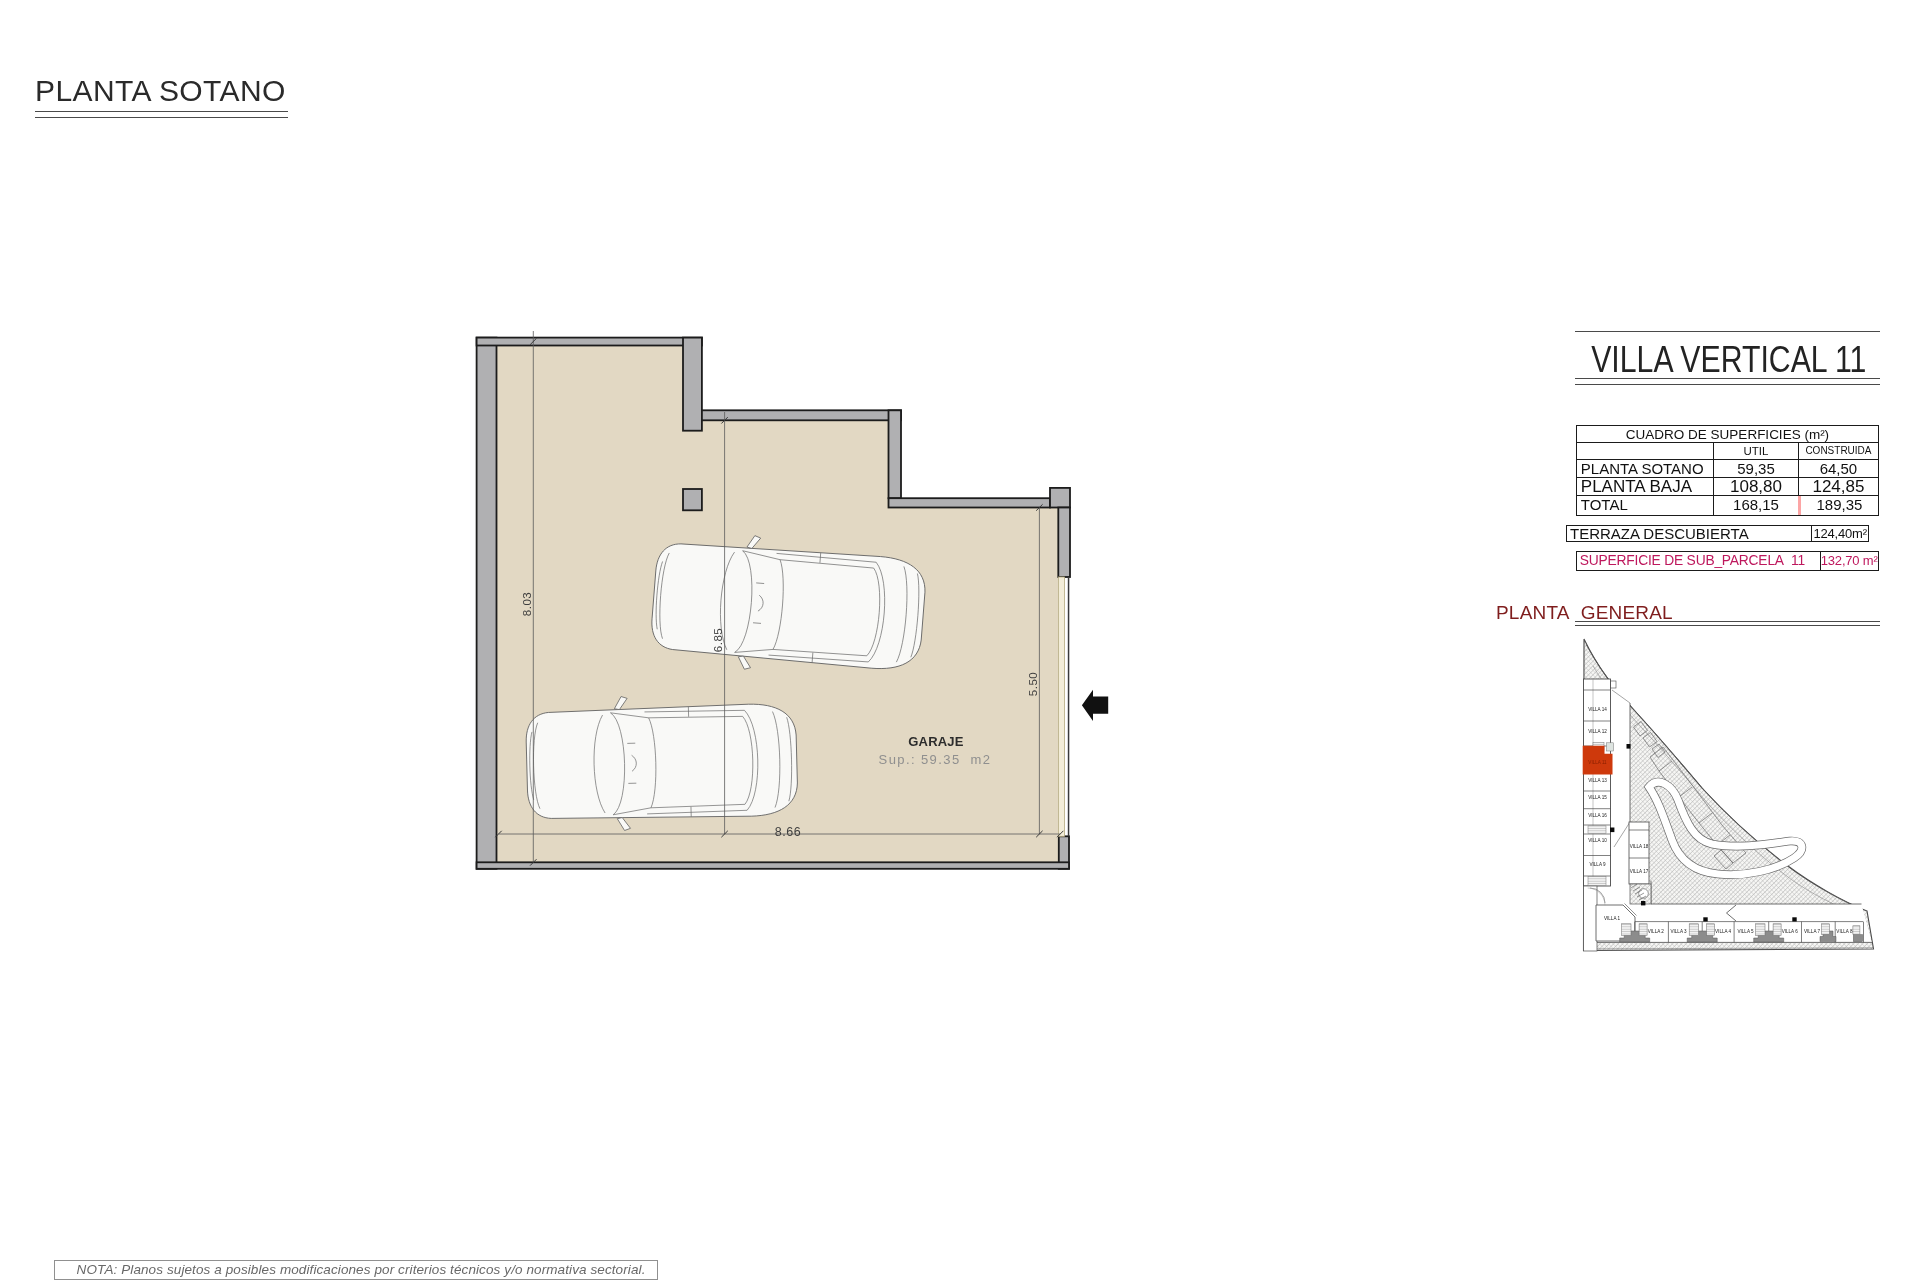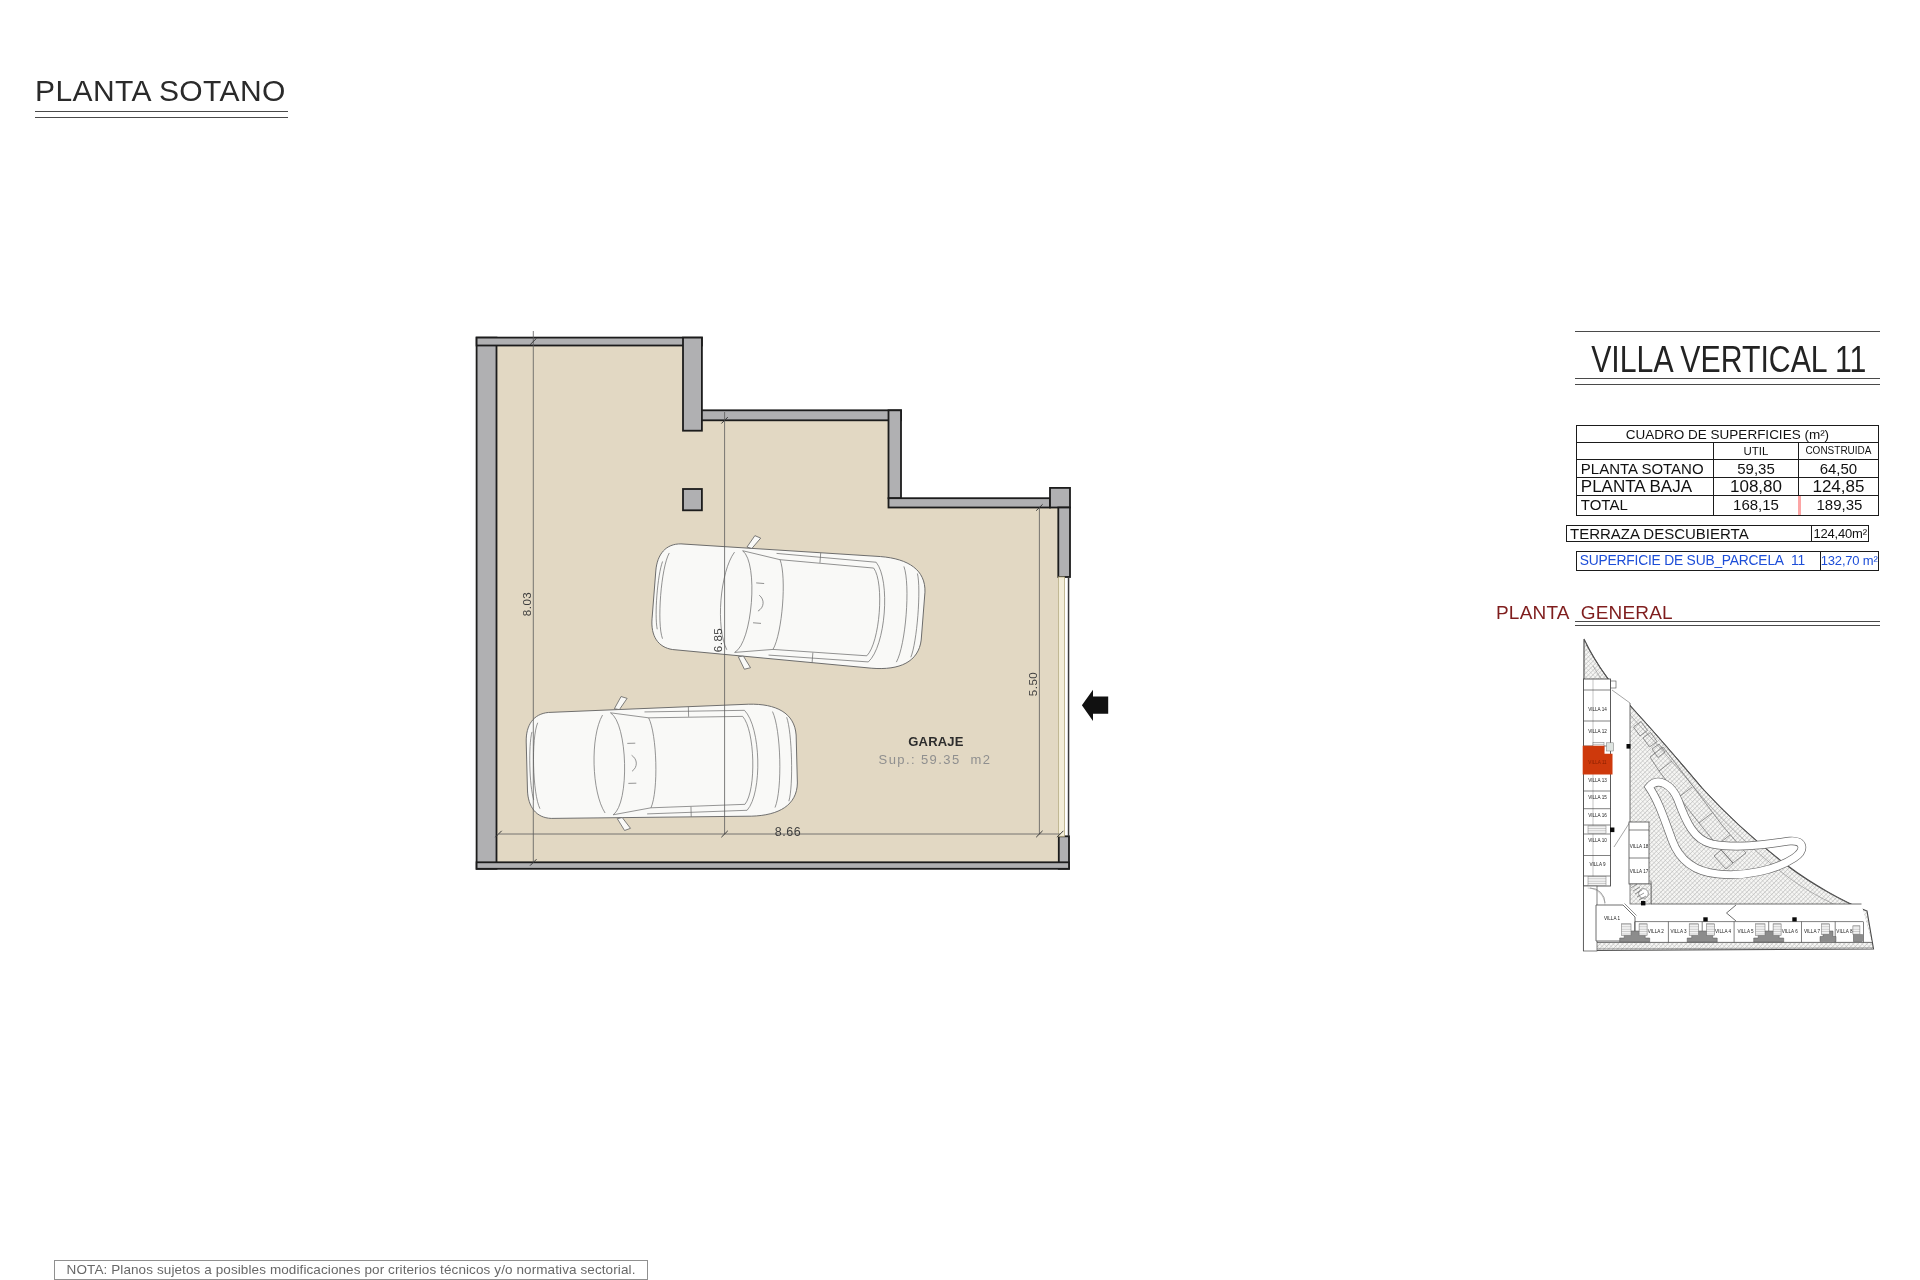--- a/index.html
+++ b/index.html
@@ -291,22 +291,22 @@
     <div style="width:83.4px;border-left:1px solid #1b1b1b;text-align:center;line-height:18px;">168,15</div>
     <div style="flex:1;border-left:3px solid #fca5a5;text-align:center;line-height:18px;">189,35</div>
   </div>
 </div>
 
 <div class="abs" style="left:1566px;top:524.6px;width:301.4px;border:1.4px solid #1b1b1b;display:flex;font-size:15px;color:#111;background:#fff;">
   <div style="width:241px;padding-left:3px;height:15.8px;line-height:16px;">TERRAZA DESCUBIERTA</div>
   <div style="flex:1;border-left:1px solid #1b1b1b;text-align:center;height:15.8px;line-height:16px;font-size:13px;white-space:nowrap;letter-spacing:-0.2px;">124,40m²</div>
 </div>
 
-<div class="abs" style="left:1575.8px;top:551.4px;width:301.4px;border:1.4px solid #1b1b1b;display:flex;font-size:15px;color:#1d4ed8;background:#fff;white-space:nowrap;">
+<div class="abs" style="left:1575.8px;top:551.4px;width:301.4px;border:1.4px solid #1b1b1b;display:flex;font-size:15px;color:#be185d;background:#fff;white-space:nowrap;">
   <div style="width:240px;padding-left:3px;height:17.2px;line-height:18px;overflow:hidden;font-size:13.8px;letter-spacing:-0.2px;">SUPERFICIE DE SUB_PARCELA&nbsp;&nbsp;11</div>
   <div style="flex:1;border-left:1px solid #1b1b1b;height:17.2px;line-height:18px;font-size:13px;letter-spacing:-0.2px;">132,70 m²</div>
 </div>
 
 <div class="abs" style="left:1496px;top:602px;font-size:19px;letter-spacing:0.2px;color:#7f1d1d;">PLANTA&nbsp;&nbsp;GENERAL</div>
 <div class="hline" style="left:1575px;top:620.6px;width:305px;height:1.2px;"></div>
 <div class="hline" style="left:1575px;top:625.2px;width:305px;height:0.8px;"></div>
 
-<div class="abs" style="left:53.6px;top:1259.6px;width:580px;border:1px solid #909090;height:18.4px;font-size:13.5px;color:#686868;line-height:18px;padding-left:12px;letter-spacing:0.1px;">NOTA: Planos sujetos a posibles modificaciones por criterios técnicos y/o normativa sectorial.</div>
+<div class="abs" style="left:53.6px;top:1259.6px;width:580px;border:1px solid #909090;height:18.4px;font-size:13.5px;color:#686868;line-height:18px;padding-left:22px;letter-spacing:0.1px;font-style:italic;">NOTA: Planos sujetos a posibles modificaciones por criterios técnicos y/o normativa sectorial.</div>
 
 </body></html>

